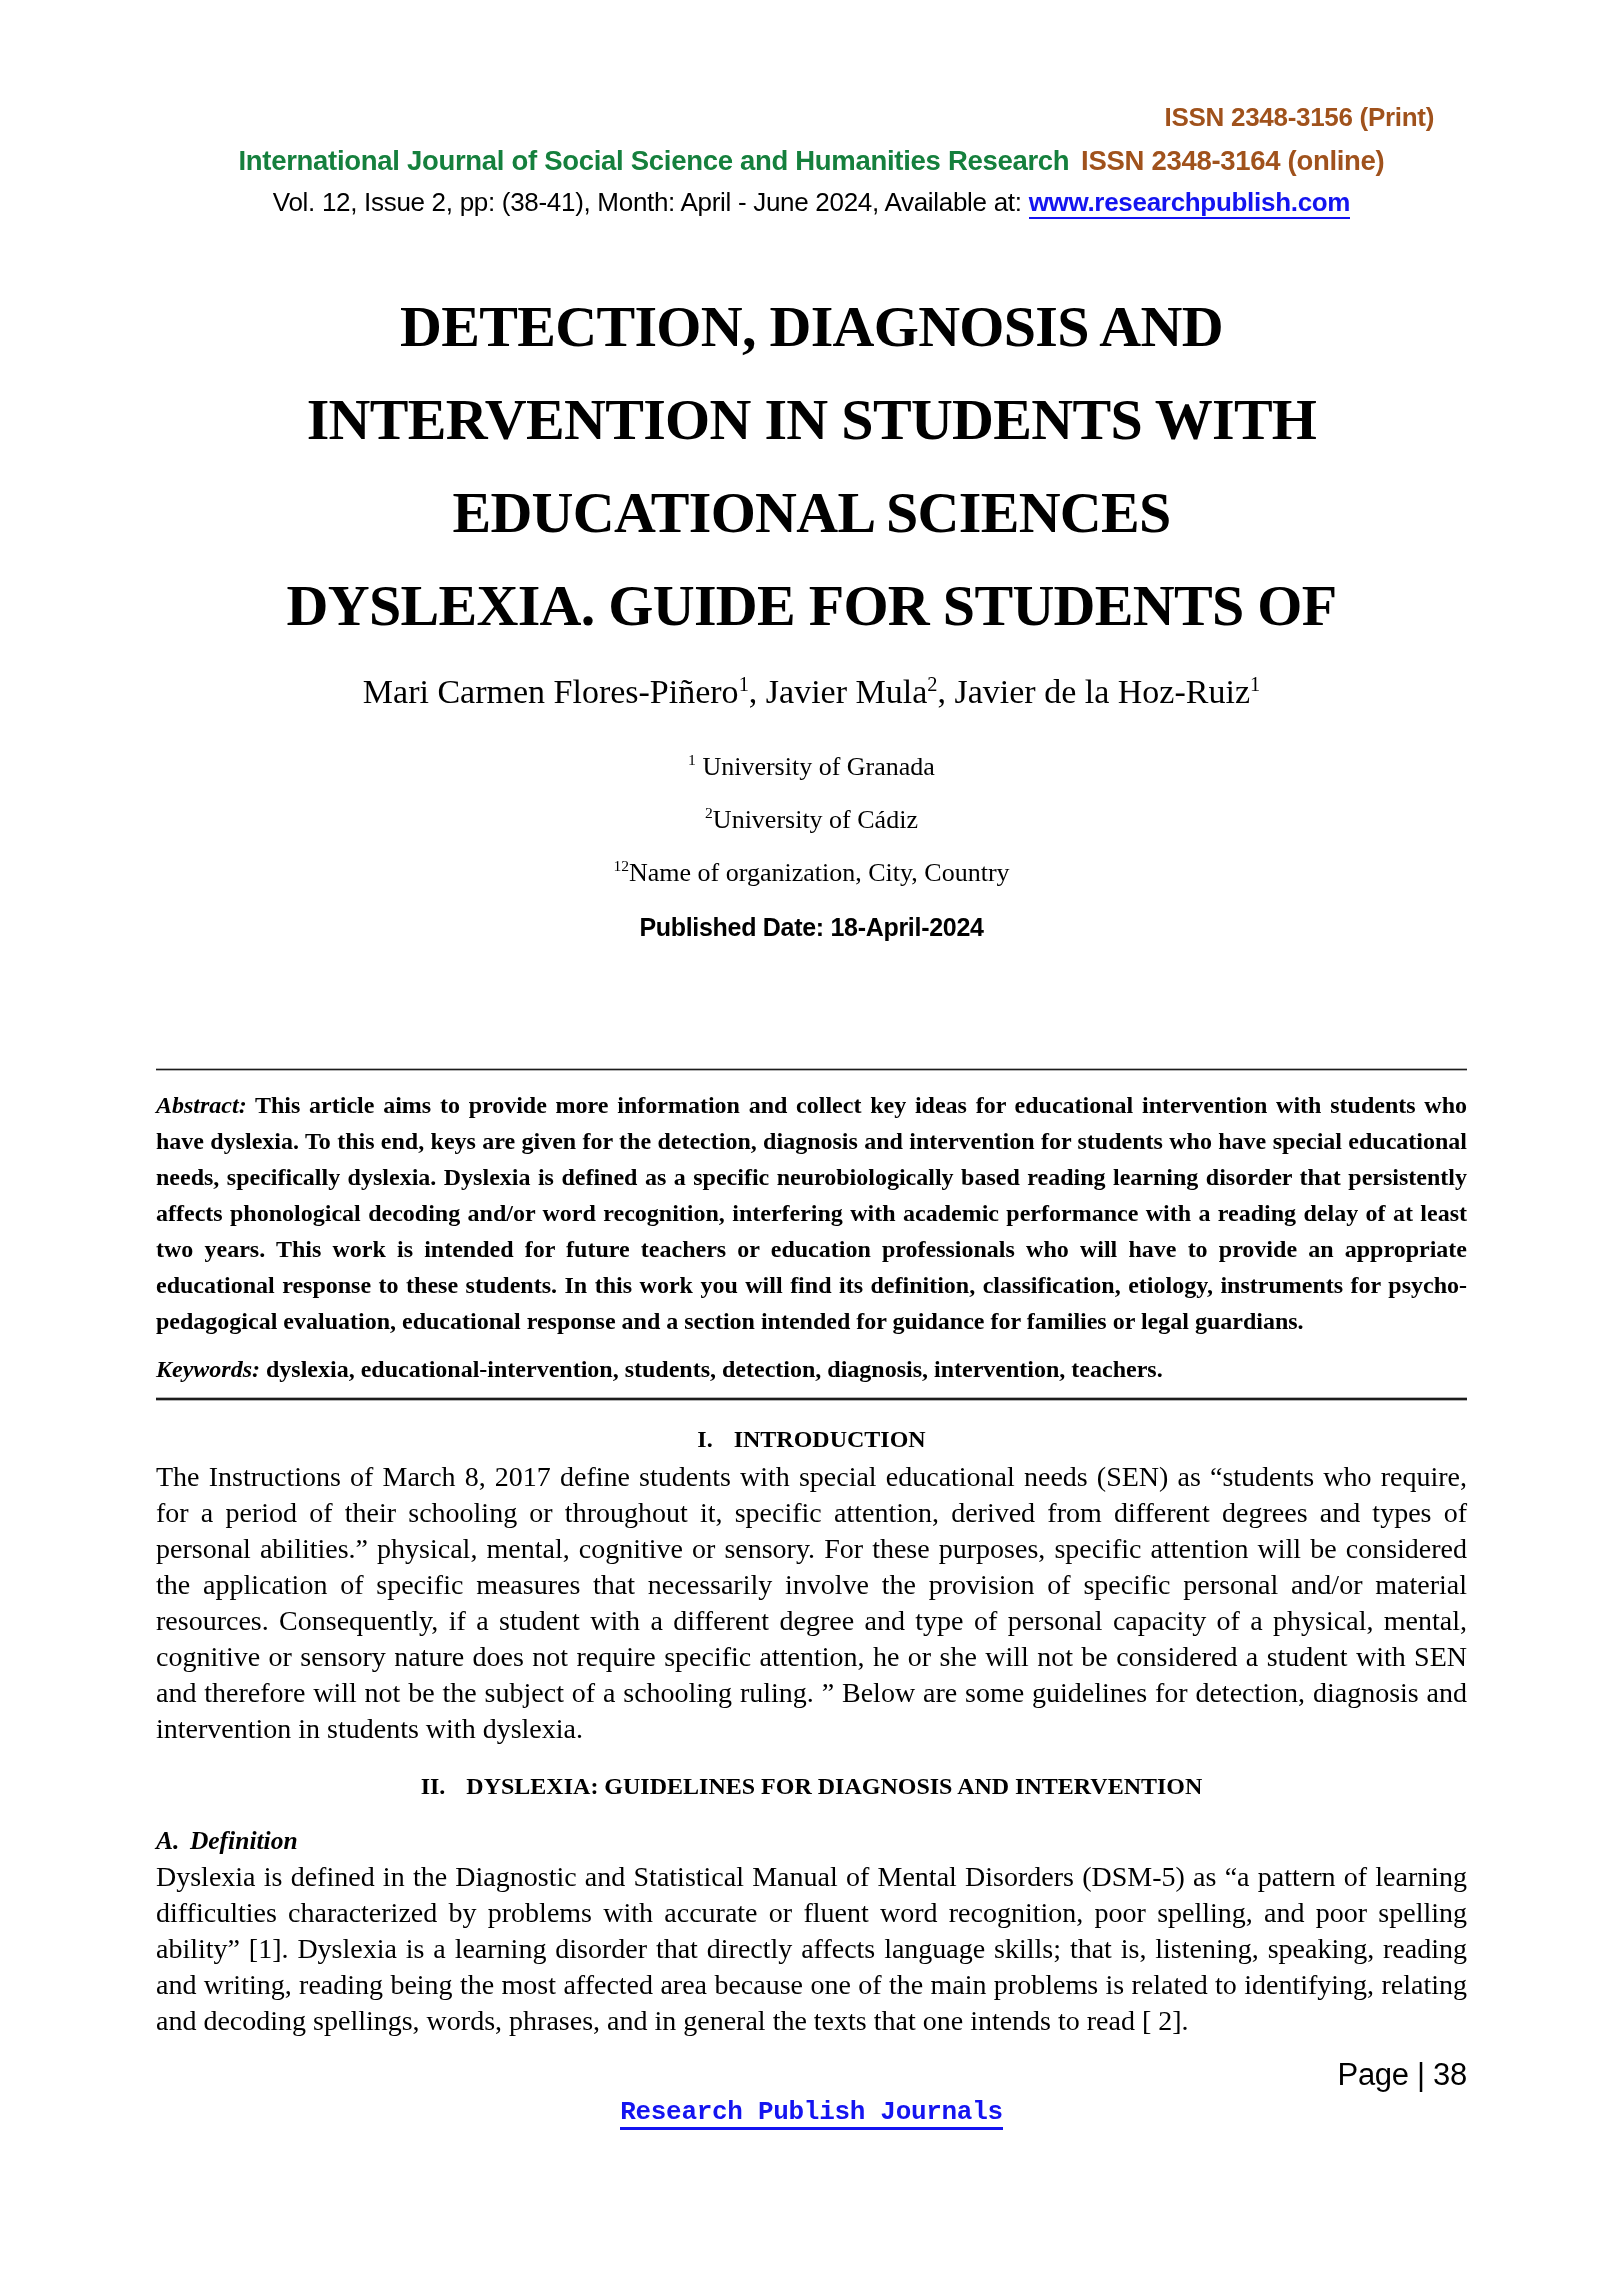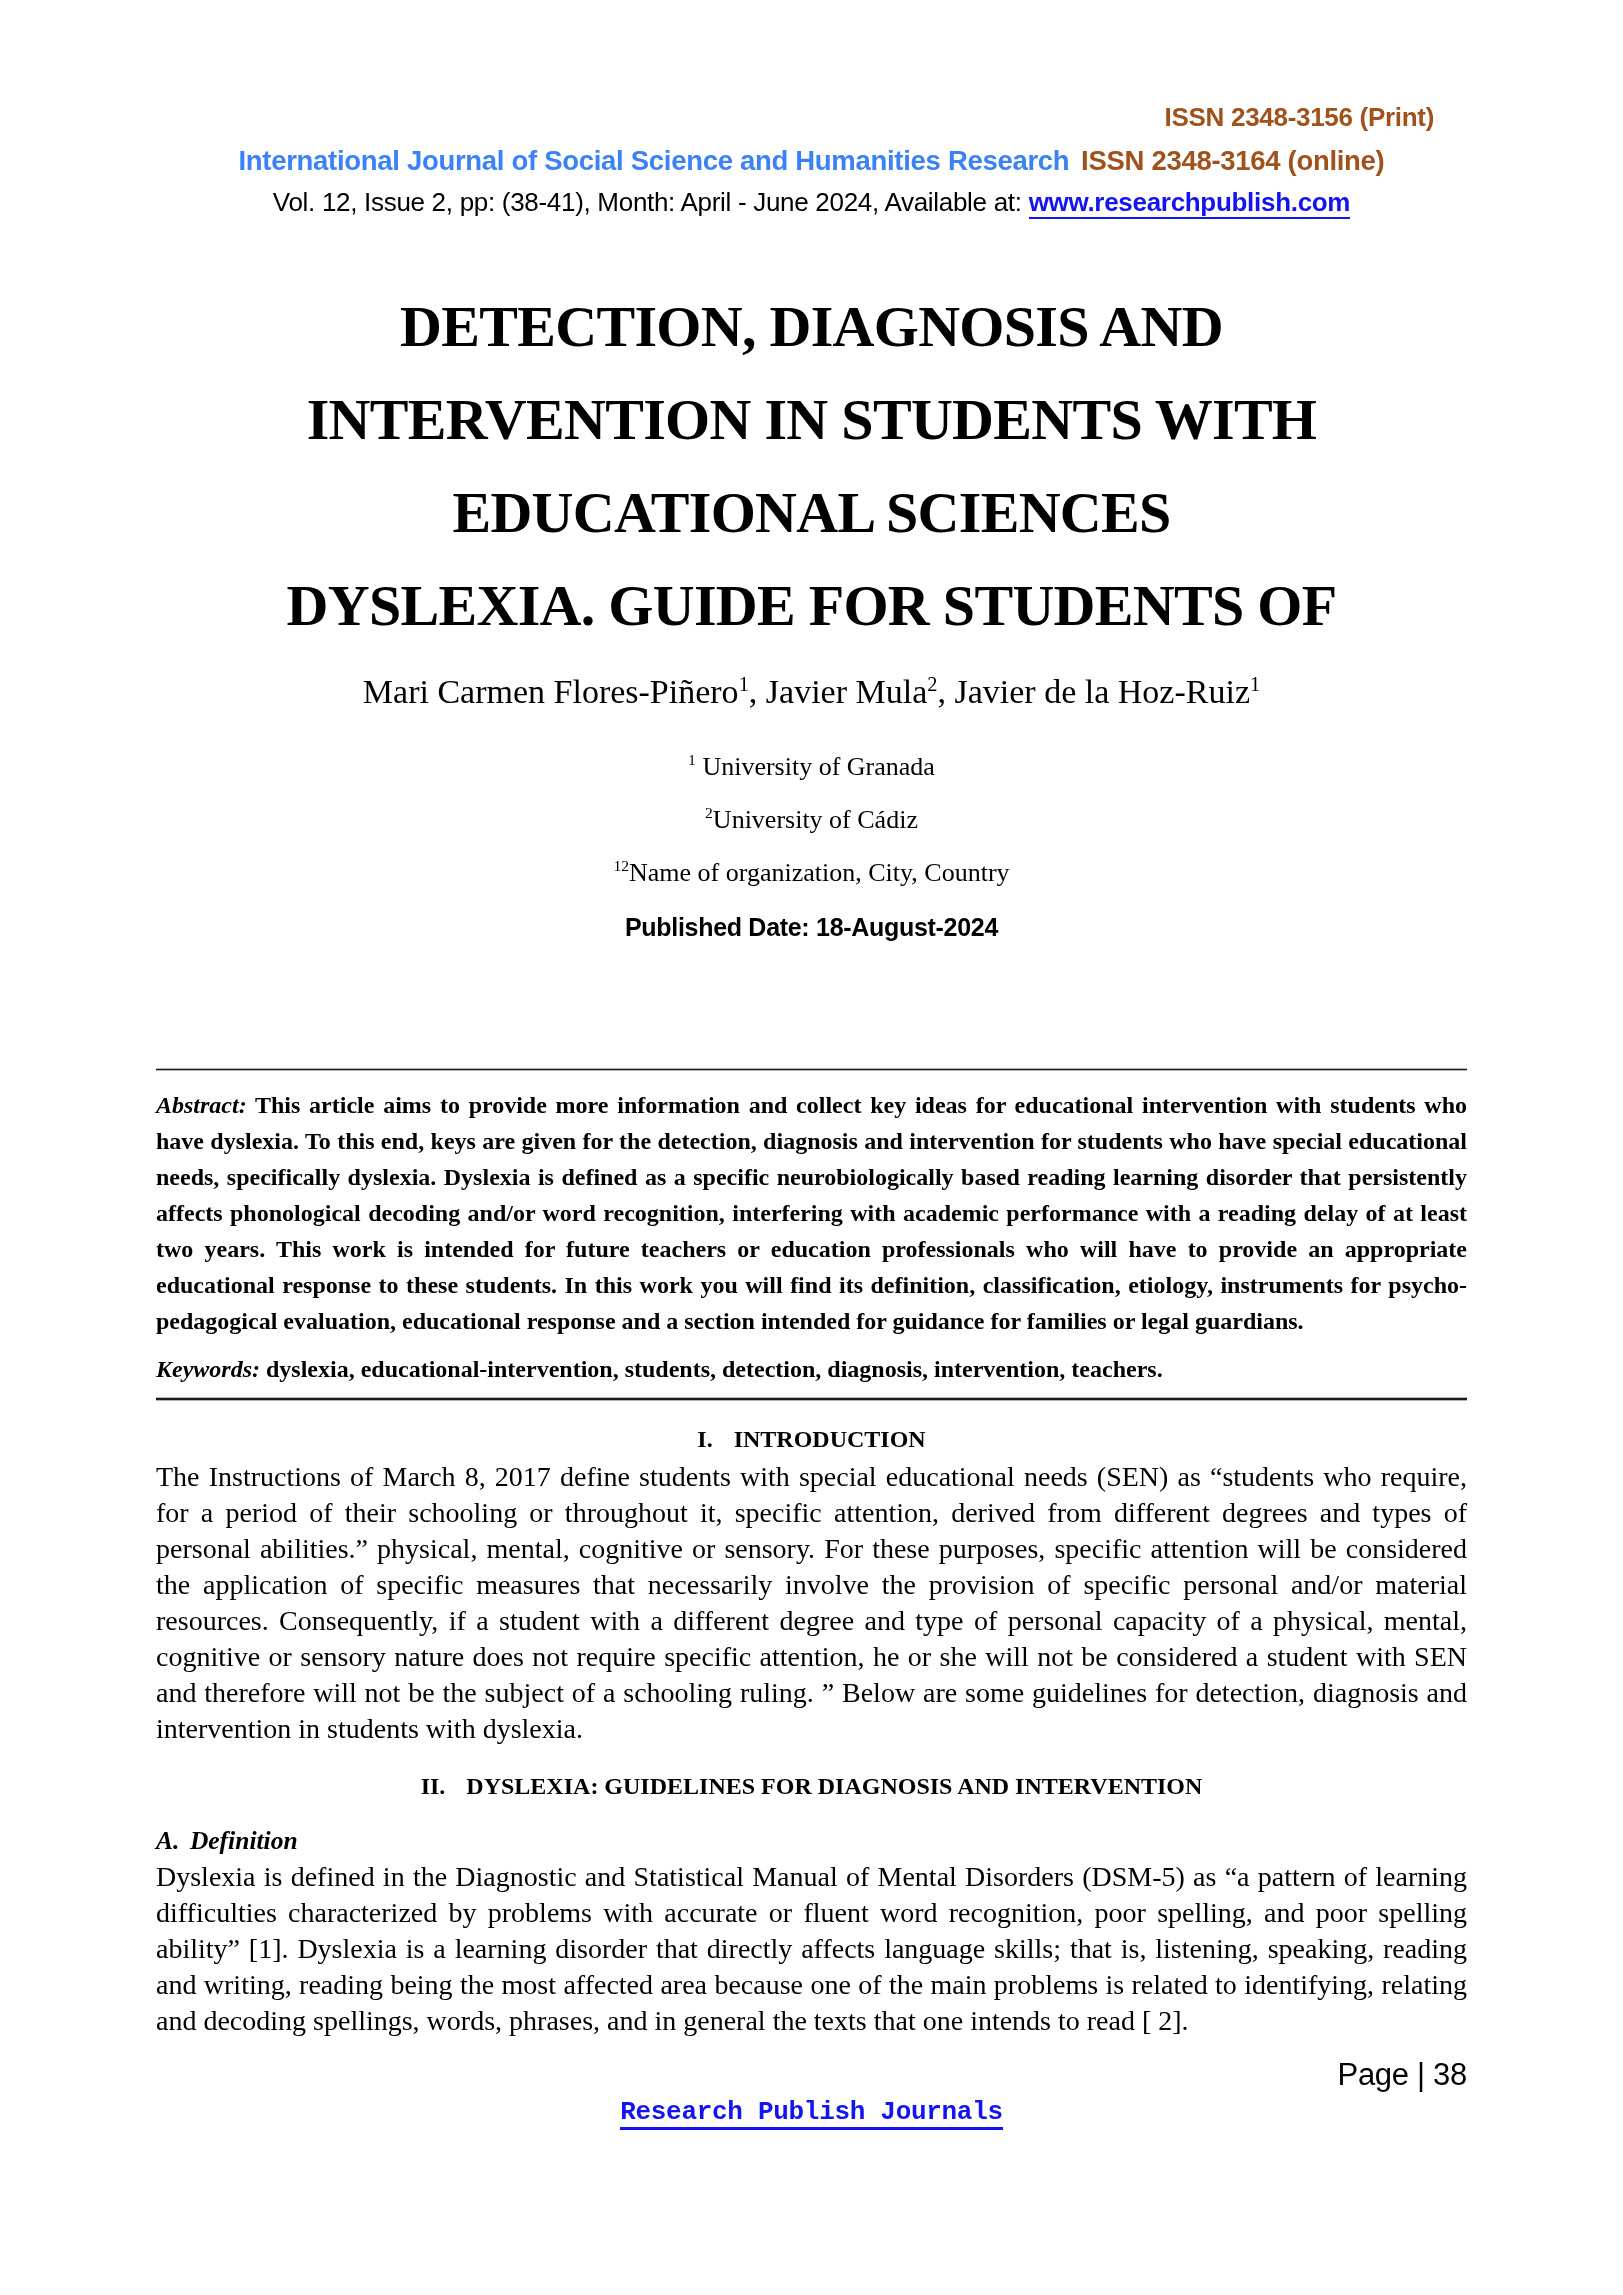--- a/index.html
+++ b/index.html
@@ -19,21 +19,21 @@
   .hdr { font-family: "Liberation Sans", "DejaVu Sans", sans-serif; letter-spacing: -0.3px; }
   .issn-print {
     text-align: right;
     padding-right: 33px;
     font-size: 26px;
     font-weight: bold;
     color: #A0521C;
     line-height: 38px;
   }
   .journal-line { text-align: center; font-size: 27.5px; font-weight: bold; line-height: 41px; margin-top: 3.9px; }
-  .journal-name { color: #3b82f6; }
+  .journal-name { color: #15803d; }
   .issn-online { color: #A0521C; margin-left: 11.8px; }
   .vol-line { text-align: center; font-size: 26px; font-weight: normal; line-height: 39px; margin-top: 2.6px; color: #000; }
   a.link-blue {
     color: #1414F0;
     font-weight: bold;
     text-decoration: none;
     border-bottom: 2.6px solid #1414F0;
     cursor: pointer;
   }
 
@@ -161,21 +161,21 @@
   </h1>
 
   <div class="authors"><span>Mari Carmen Flores-Piñero</span><sup>1</sup><span>, Javier Mula</span><sup>2</sup><span>, Javier de la Hoz-Ruiz</span><sup>1</sup></div>
 
   <div class="affil">
     <div><sup>1</sup><span> University of Granada</span></div>
     <div><sup>2</sup><span>University of Cádiz</span></div>
     <div><sup>12</sup><span>Name of organization, City, Country</span></div>
   </div>
 
-  <div class="published-line">Published Date: 18-August-2024</div>
+  <div class="published-line">Published Date: 18-April-2024</div>
 
   <div class="rule rule-top"></div>
 
   <p class="abstract"><span class="lbl">Abstract:</span><span> This article aims to provide more information and collect key ideas for educational intervention with students who have dyslexia. To this end, keys are given for the detection, diagnosis and intervention for students who have special educational needs, specifically dyslexia. Dyslexia is defined as a specific neurobiologically based reading learning disorder that persistently affects phonological decoding and/or word recognition, interfering with academic performance with a reading delay of at least two years. This work is intended for future teachers or education professionals who will have to provide an appropriate educational response to these students. In this work you will find its definition, classification, etiology, instruments for psycho-pedagogical evaluation, educational response and a section intended for guidance for families or legal guardians.</span></p>
 
   <p class="keywords"><span class="lbl">Keywords:</span><span> dyslexia, educational-intervention, students, detection, diagnosis, intervention, teachers.</span></p>
 
   <div class="rule rule-bottom"></div>
 
   <h2 class="section-heading"><span class="sec-num">I.</span><span>INTRODUCTION</span></h2>

